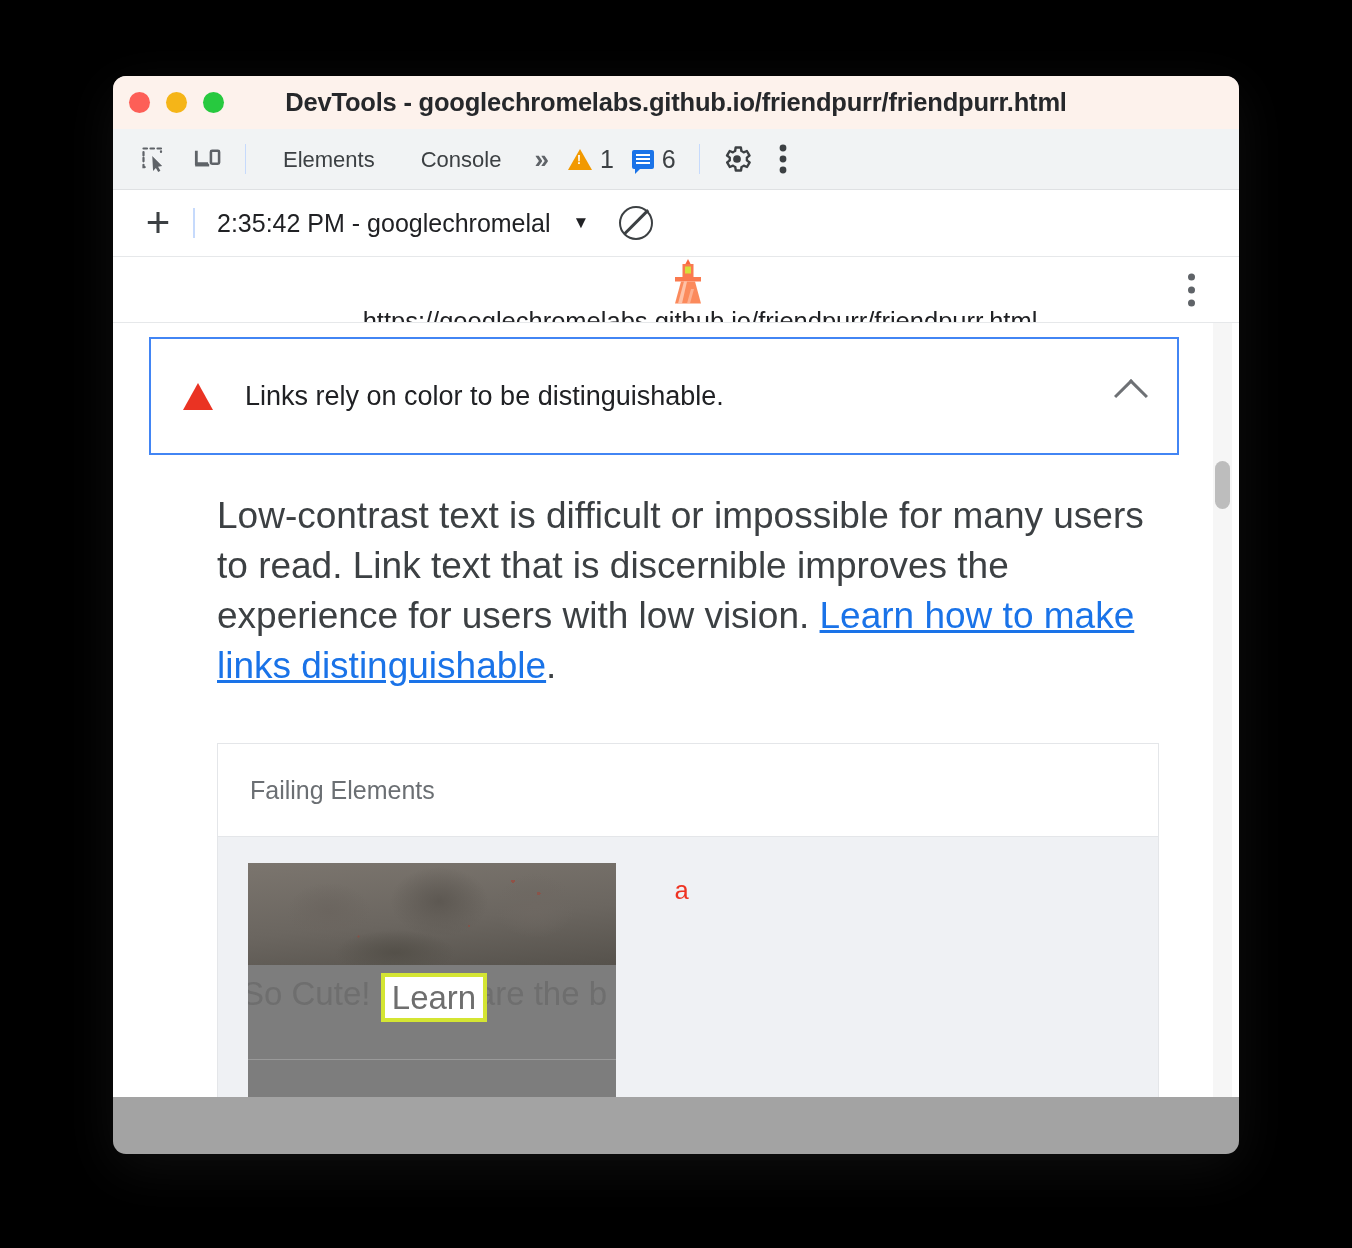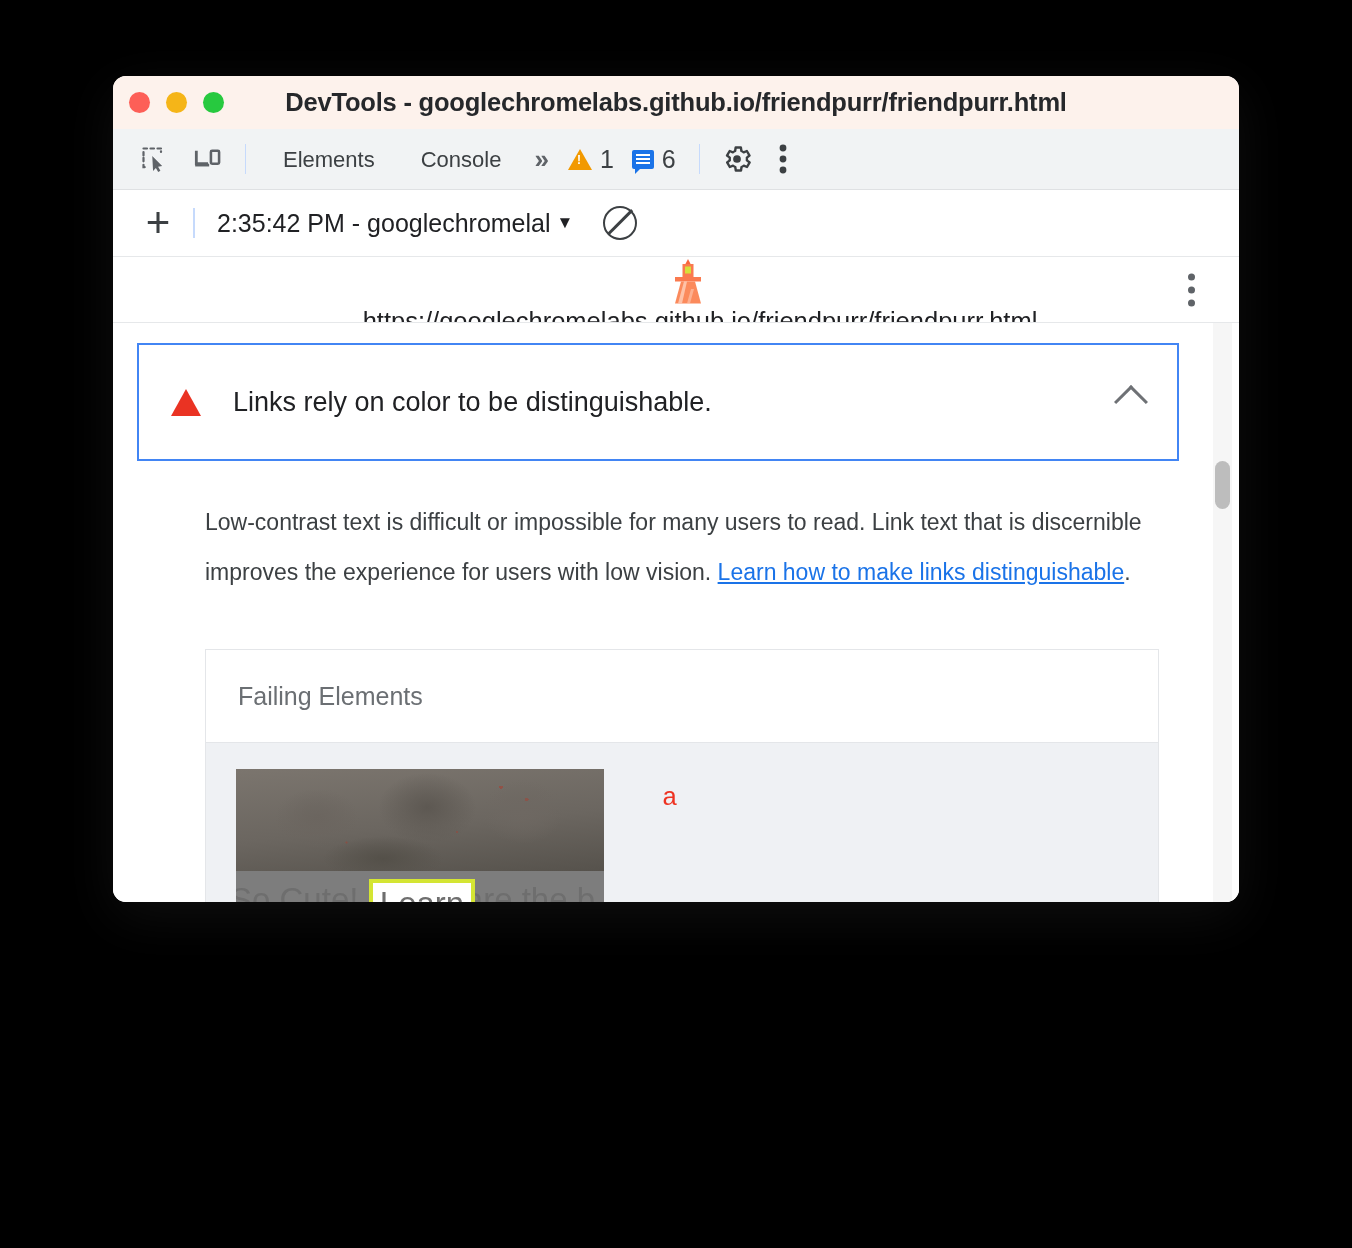--- a/index.html
+++ b/index.html
@@ -7,22 +7,22 @@
     width: 1352px; height: 1248px;
     background: #000;
     font-family: "Liberation Sans", sans-serif;
     overflow: hidden;
   }
 
   
   .window {
     position: absolute;
     left: 113px; top: 76px;
-    width: 1126px; height: 826px;
-    background: #ffffff;
+    width: 1126px; height: 1078px;
+    background: #a3a3a3;
     border-radius: 13px;
     overflow: hidden;
     box-shadow: 0 14px 54px rgba(255,255,255,0.06);
   }
 
   
   .titlebar {
     height: 53px;
     background: #fdf2ec;
     display: flex;
@@ -130,21 +130,21 @@
     align-items: center;
     border-bottom: 1px solid #e6e8ea;
     padding-left: 22px;
   }
   .plus {
     font-size: 42px; color: #3c4043; line-height: 1;
     font-weight: 300; width: 46px; text-align: center;
   }
   .runbar .vdiv2 { width: 2px; height: 30px; background: #c6dafc; margin: 0 22px 0 12px; }
   .run-select {
-    display: flex; align-items: center; gap: 6px;
+    display: flex; align-items: center; gap: 22px;
     font-size: 25px; color: #202124;
     max-width: 430px;
   }
   .run-select .txt {
     white-space: nowrap; overflow: hidden;
     max-width: 390px;
   }
   .caret { font-size: 17px; color: #202124; }
   .noentry {
     width: 34px; height: 34px; border-radius: 50%;
@@ -185,21 +185,21 @@
 
   
   .report {
     position: relative;
     height: 774px;
     background: #ffffff;
     overflow: hidden;
   }
   .report-inner {
     position: absolute;
-    left: 0; top: 14px; right: 0;
+    left: 0; top: 8px; right: 0; padding-left: 12px;
   }
   .audit-box {
     margin: 6px 60px 0 24px;
     border: 2px solid #4285f4;
     background: #fff;
     height: 118px;
     display: flex;
     align-items: center;
     padding: 0 24px 0 32px;
   }
@@ -217,21 +217,21 @@
   .chev-up {
     width: 24px; height: 24px;
     border-left: 3.5px solid #6e7175;
     border-top: 3.5px solid #6e7175;
     transform: rotate(45deg);
     margin-right: 10px;
     flex: none;
   }
   .desc {
     margin: 36px 80px 0 92px;
-    font-size: 23px;
+    font-size: 37px;
     line-height: 50px;
     color: #3c4043;
   }
   .desc a { color: #1a73e8; text-decoration: underline; }
 
   .table-card {
     margin: 52px 80px 0 92px;
     border: 1px solid #e4e6e9;
     background: #fff;
   }

